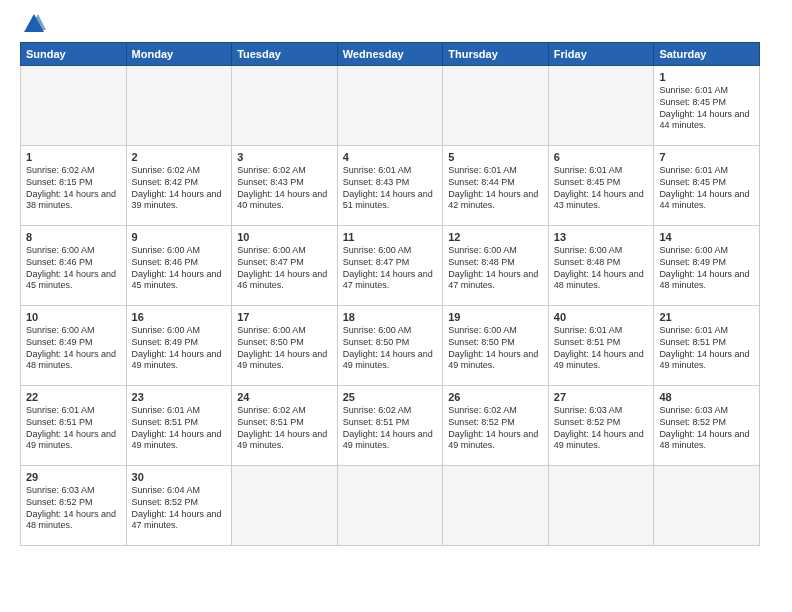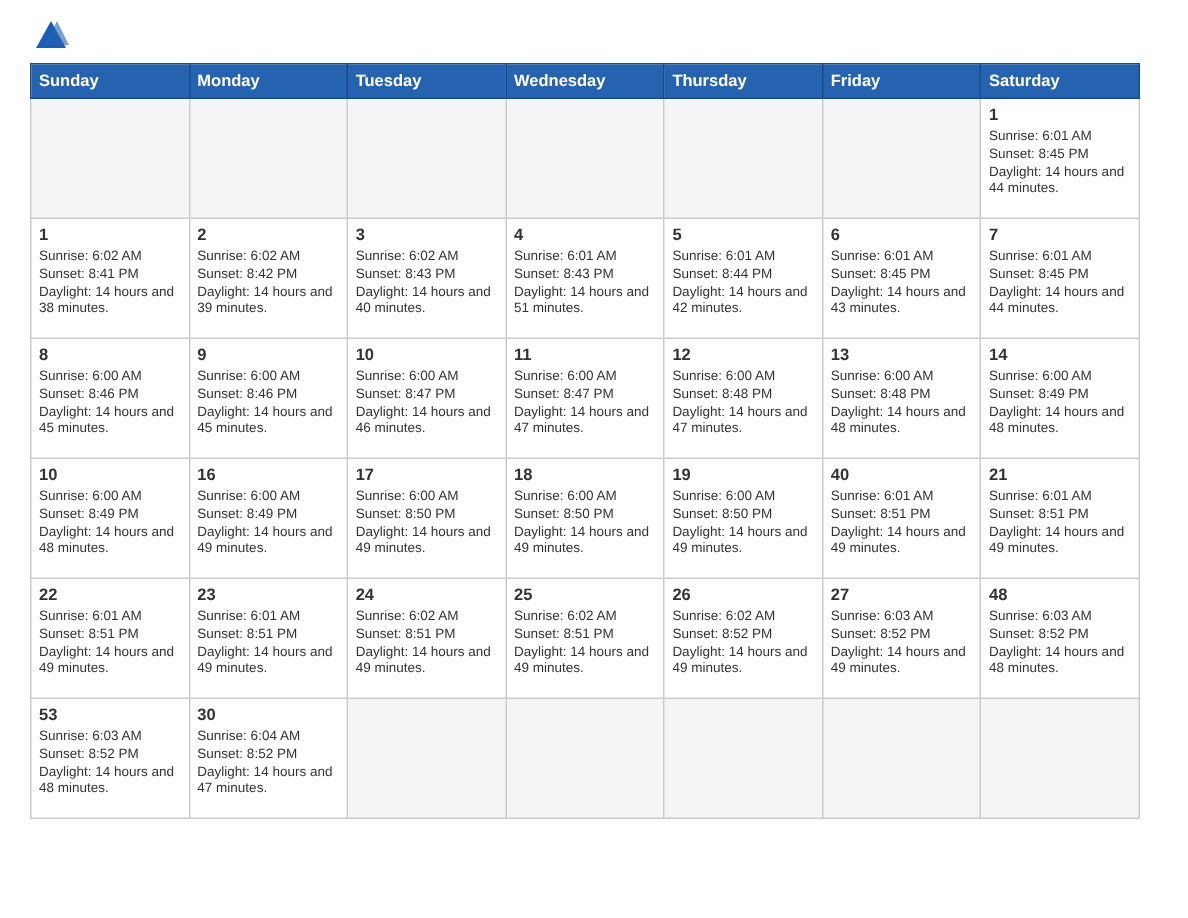--- a/index.html
+++ b/index.html
@@ -117,21 +117,21 @@
     <tr>
           <td class="empty"></td>
           <td class="empty"></td>
           <td class="empty"></td>
           <td class="empty"></td>
           <td class="empty"></td>
           <td class="empty"></td>
           <td><span class="day-num">1</span><span>Sunrise: 6:01 AM</span><br><span>Sunset: 8:45 PM</span><br><span>Daylight: 14 hours and 44 minutes.</span></td>
         </tr>
         <tr>
-          <td><span class="day-num">1</span><span>Sunrise: 6:02 AM</span><br><span>Sunset: 8:41 PM</span><br><span>Daylight: 14 hours and 38 minutes.</span></td>
+          <td><span class="day-num">1</span><span>Sunrise: 6:02 AM</span><br><span>Sunset: 8:15 PM</span><br><span>Daylight: 14 hours and 38 minutes.</span></td>
           <td><span class="day-num">2</span><span>Sunrise: 6:02 AM</span><br><span>Sunset: 8:42 PM</span><br><span>Daylight: 14 hours and 39 minutes.</span></td>
           <td><span class="day-num">3</span><span>Sunrise: 6:02 AM</span><br><span>Sunset: 8:43 PM</span><br><span>Daylight: 14 hours and 40 minutes.</span></td>
           <td><span class="day-num">4</span><span>Sunrise: 6:01 AM</span><br><span>Sunset: 8:43 PM</span><br><span>Daylight: 14 hours and 51 minutes.</span></td>
           <td><span class="day-num">5</span><span>Sunrise: 6:01 AM</span><br><span>Sunset: 8:44 PM</span><br><span>Daylight: 14 hours and 42 minutes.</span></td>
           <td><span class="day-num">6</span><span>Sunrise: 6:01 AM</span><br><span>Sunset: 8:45 PM</span><br><span>Daylight: 14 hours and 43 minutes.</span></td>
           <td><span class="day-num">7</span><span>Sunrise: 6:01 AM</span><br><span>Sunset: 8:45 PM</span><br><span>Daylight: 14 hours and 44 minutes.</span></td>
         </tr>
         <tr>
           <td><span class="day-num">8</span><span>Sunrise: 6:00 AM</span><br><span>Sunset: 8:46 PM</span><br><span>Daylight: 14 hours and 45 minutes.</span></td>
           <td><span class="day-num">9</span><span>Sunrise: 6:00 AM</span><br><span>Sunset: 8:46 PM</span><br><span>Daylight: 14 hours and 45 minutes.</span></td>
@@ -153,21 +153,21 @@
         <tr>
           <td><span class="day-num">22</span><span>Sunrise: 6:01 AM</span><br><span>Sunset: 8:51 PM</span><br><span>Daylight: 14 hours and 49 minutes.</span></td>
           <td><span class="day-num">23</span><span>Sunrise: 6:01 AM</span><br><span>Sunset: 8:51 PM</span><br><span>Daylight: 14 hours and 49 minutes.</span></td>
           <td><span class="day-num">24</span><span>Sunrise: 6:02 AM</span><br><span>Sunset: 8:51 PM</span><br><span>Daylight: 14 hours and 49 minutes.</span></td>
           <td><span class="day-num">25</span><span>Sunrise: 6:02 AM</span><br><span>Sunset: 8:51 PM</span><br><span>Daylight: 14 hours and 49 minutes.</span></td>
           <td><span class="day-num">26</span><span>Sunrise: 6:02 AM</span><br><span>Sunset: 8:52 PM</span><br><span>Daylight: 14 hours and 49 minutes.</span></td>
           <td><span class="day-num">27</span><span>Sunrise: 6:03 AM</span><br><span>Sunset: 8:52 PM</span><br><span>Daylight: 14 hours and 49 minutes.</span></td>
           <td><span class="day-num">48</span><span>Sunrise: 6:03 AM</span><br><span>Sunset: 8:52 PM</span><br><span>Daylight: 14 hours and 48 minutes.</span></td>
         </tr>
         <tr>
-          <td><span class="day-num">53</span><span>Sunrise: 6:03 AM</span><br><span>Sunset: 8:52 PM</span><br><span>Daylight: 14 hours and 48 minutes.</span></td>
+          <td><span class="day-num">29</span><span>Sunrise: 6:03 AM</span><br><span>Sunset: 8:52 PM</span><br><span>Daylight: 14 hours and 48 minutes.</span></td>
           <td><span class="day-num">30</span><span>Sunrise: 6:04 AM</span><br><span>Sunset: 8:52 PM</span><br><span>Daylight: 14 hours and 47 minutes.</span></td>
           <td class="empty"></td>
           <td class="empty"></td>
           <td class="empty"></td>
           <td class="empty"></td>
           <td class="empty"></td>
         </tr>
       </tbody>
   </table>
 </div>

